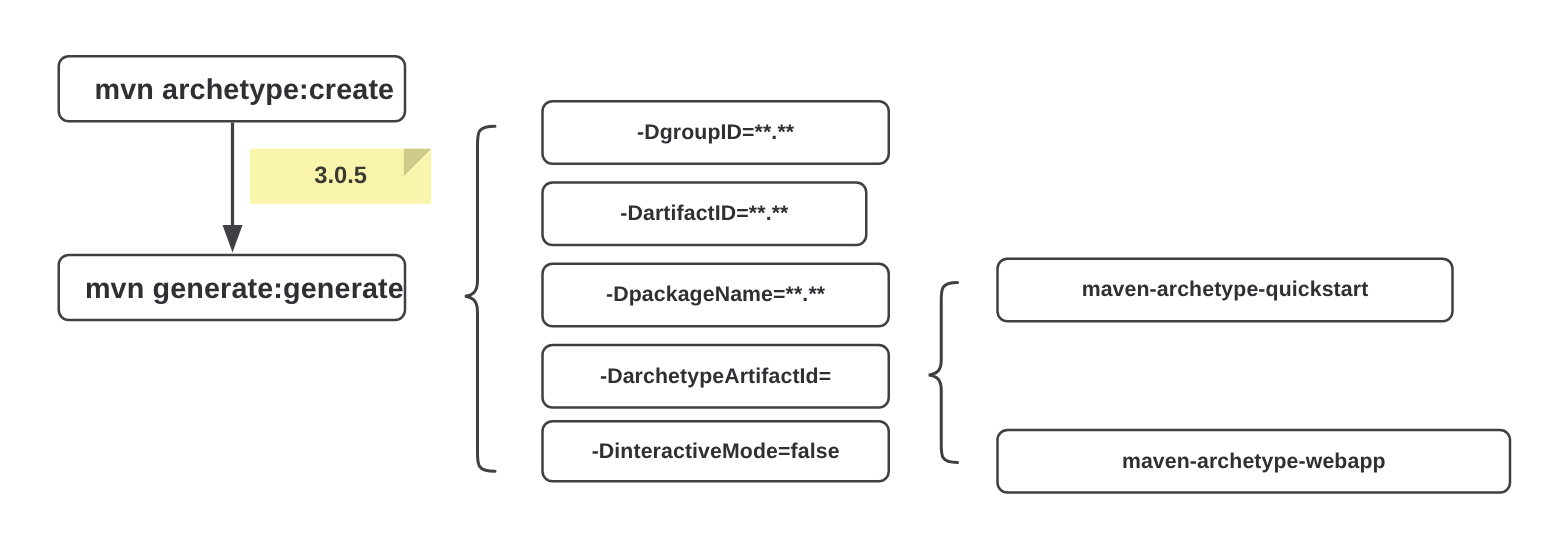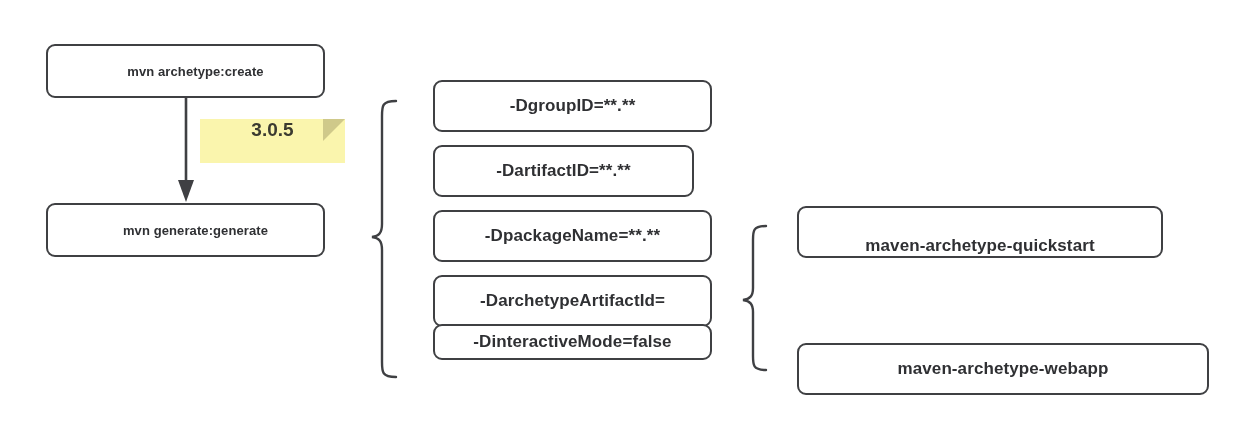--- a/index.html
+++ b/index.html
@@ -25,29 +25,29 @@
     border-radius: 9px;
     display: flex;
     align-items: center;
     justify-content: center;
     color: #2f3033;
     font-weight: bold;
     letter-spacing: 0.1px;
     text-align: center;
     white-space: nowrap;
   }
-  .node-lg { font-size: 13px; padding-left: 20px; }
+  .node-lg { font-size: 23px; padding-left: 20px; }
   .node-md { font-size: 17px; }
 
   
   .sticky {
     position: absolute;
     background: #faf5ad;
     display: flex;
-    align-items: flex-start;
+    align-items: center;
     justify-content: center;
     color: #3a3a30;
     font-weight: bold;
     font-size: 19px;
   }
   .sticky .fold-shade {
     position: absolute;
     top: 0;
     right: 0;
     width: 0;
@@ -97,25 +97,25 @@
   </div>
 
   <div class="node node-md" style="left:433px; top:210px; width:279px; height:52px;">
     <span>-DpackageName=**.**</span>
   </div>
 
   <div class="node node-md" style="left:433px; top:275px; width:279px; height:52px;">
     <span>-DarchetypeArtifactId=</span>
   </div>
 
-  <div class="node node-md" style="left:433px; top:324px; width:279px; height:36px;text-align:center;">
+  <div class="node node-md" style="left:433px; top:336px; width:279px; height:50px;text-align:center;">
     <span>-DinteractiveMode=false</span>
   </div>
 
-  <div class="node node-md" style="left:797px; top:206px; width:366px; height:52px;align-items:flex-end;">
+  <div class="node node-md" style="left:797px; top:206px; width:366px; height:52px;">
     <span>maven-archetype-quickstart</span>
   </div>
 
   <div class="node node-md" style="left:797px; top:343px; width:412px; height:52px;">
     <span>maven-archetype-webapp</span>
   </div>
 
   <svg class="overlay" viewBox="0 0 1239 426">
 
     <g>

